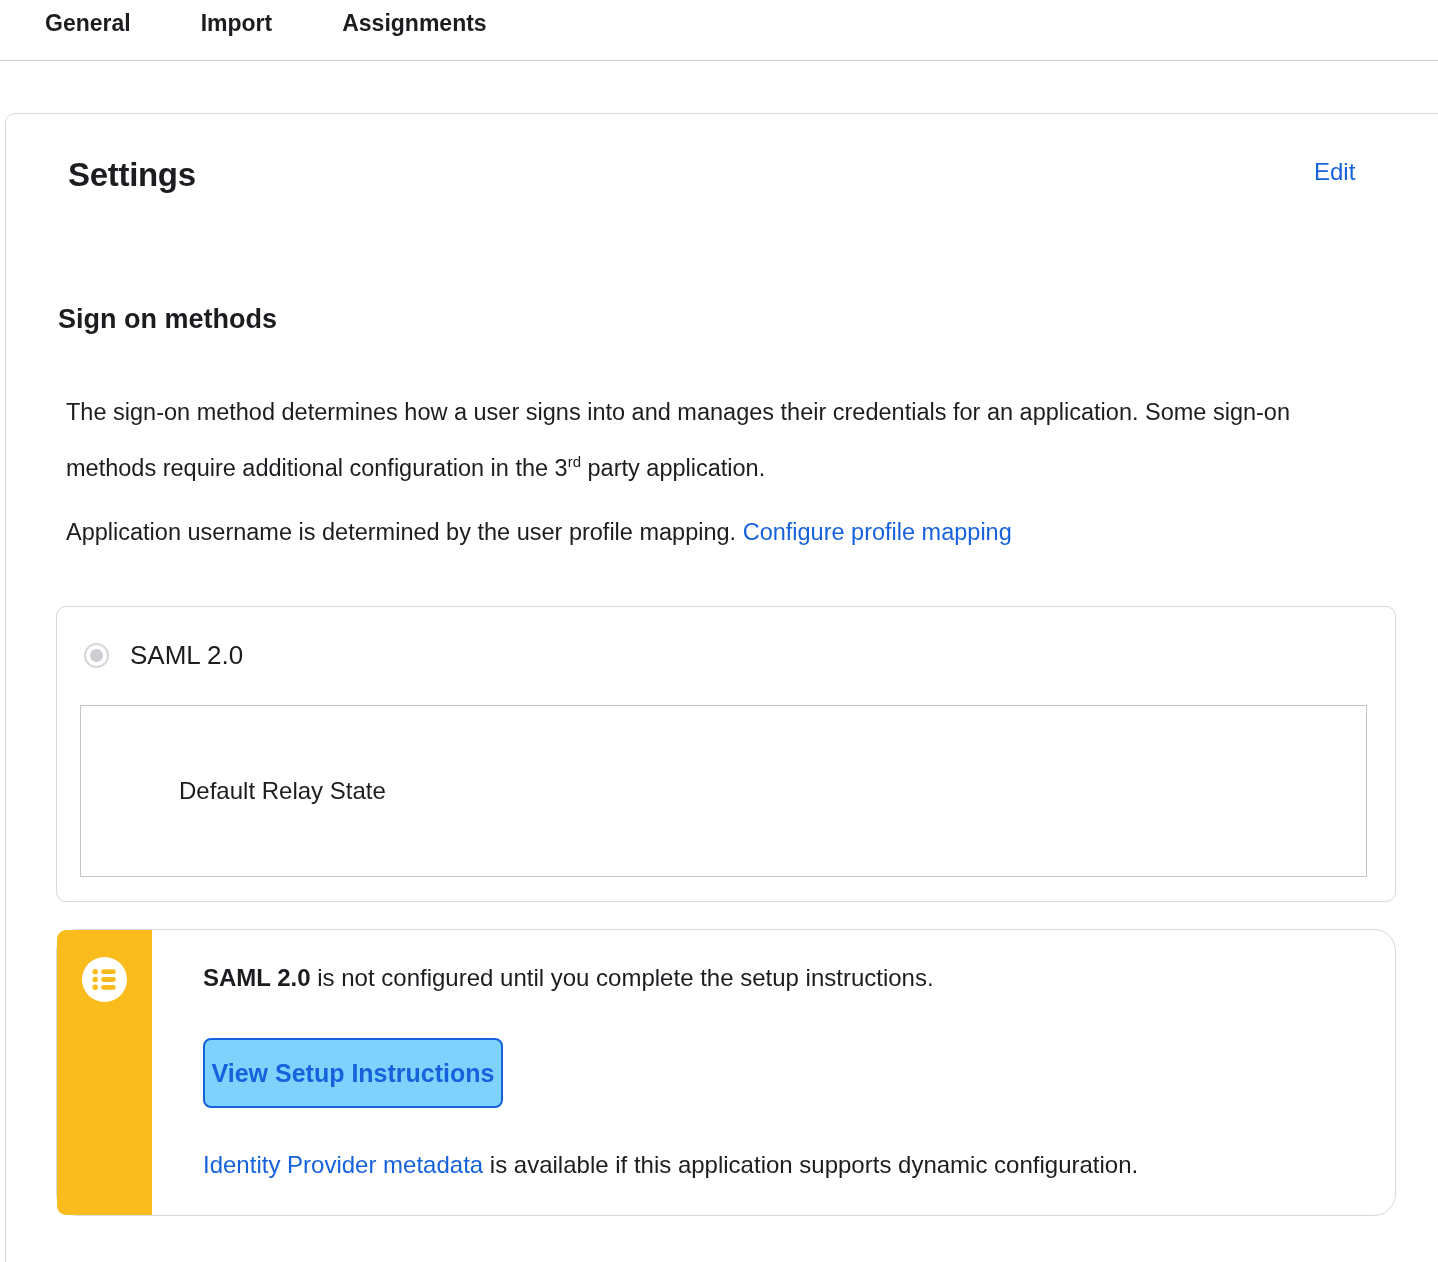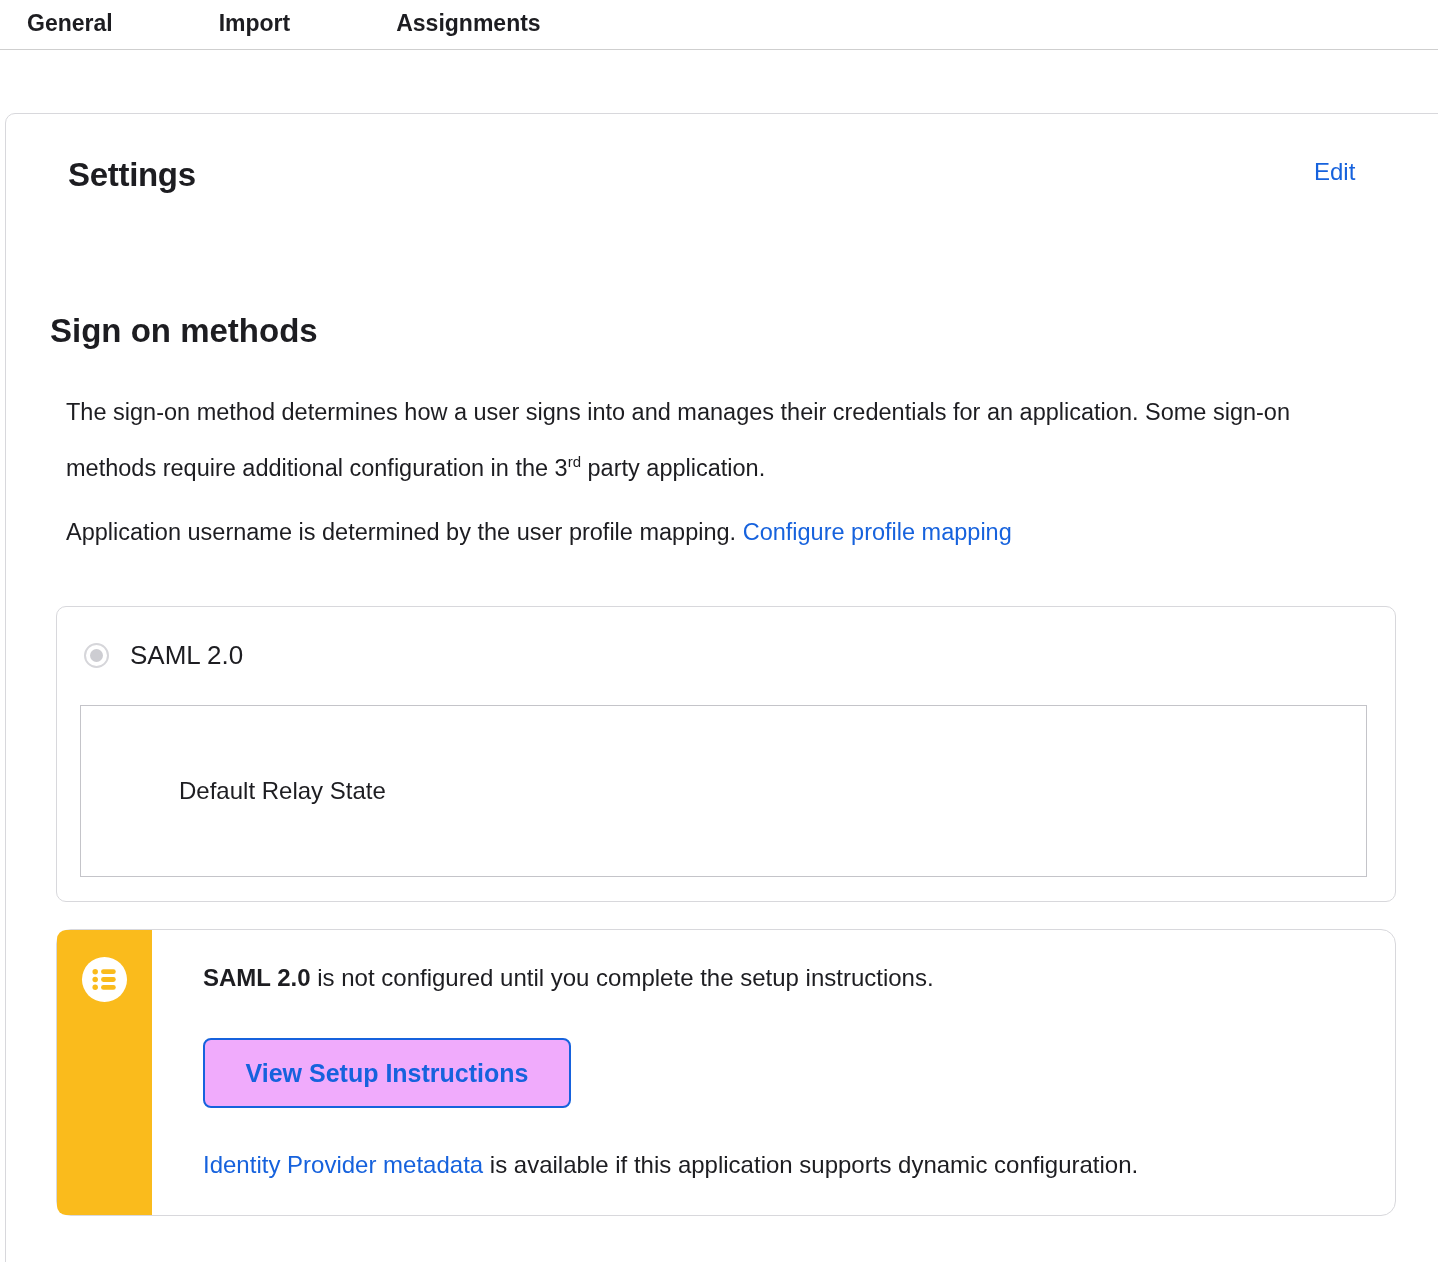--- a/index.html
+++ b/index.html
@@ -5,23 +5,23 @@
   * { margin:0; padding:0; box-sizing:border-box; }
   html,body { background:#fff; }
   .page {
     position:relative; width:1438px; height:1262px; overflow:hidden;
     background:#fff; color:var(--text_dark,#1d1d21);
     font-family:"Liberation Sans", sans-serif;
   }
 
   
   .tabbar {
-    position:absolute; left:0; top:0; width:1438px; height:50px;
+    position:absolute; left:0; top:0; width:1438px; height:61px;
     border-bottom:1px solid var(--divider_gray,#cfcfcf);
-    display:flex; align-items:flex-start; padding-left:5px;gap:36px;
+    display:flex; align-items:flex-start; padding-left:23px;
   }
   .tab {
     position:relative; height:61px; padding:10px 22px 0 22px; margin-right:26px;
     font-size:23px; font-weight:700; cursor:pointer; white-space:nowrap;
   }
   .tab.active::after {
     content:""; position:absolute; left:0; right:0; bottom:-2px; height:6px;
     background:var(--accent_blue,#1662dd); border-radius:1px;
   }
 
@@ -34,22 +34,22 @@
   .card-title {
     position:absolute; left:47px; top:42px;
     font-size:33px; font-weight:700; letter-spacing:-0.3px;margin-left:15px;
   }
   .edit-link {
     position:absolute; left:1308px; top:44px;
     font-size:24px; font-weight:400; color:var(--accent_blue,#1662dd);
     cursor:pointer; text-decoration:none;
   }
   .section-title {
-    position:absolute; left:44px; top:190px;
-    font-size:33px; font-weight:700;margin-top:8px;
+    position:absolute; left:52px; top:190px;
+    font-size:27px; font-weight:700;
   }
   .desc {
     position:absolute; left:60px; top:274px; width:1260px;
     font-size:23.5px; line-height:49px; font-weight:400;
   }
   .desc sup { font-size:15px; }
   .desc2 { position:absolute; left:60px; top:394px; width:1260px;
     font-size:23.5px; line-height:49px; }
   a.inline-link { color:var(--accent_blue,#1662dd); text-decoration:none; cursor:pointer; }
 
@@ -69,34 +69,34 @@
   .relay-box {
     position:absolute; left:23px; top:98px; width:1287px; height:172px;
     border:1px solid var(--inner_border_gray,#c4c4c9); border-radius:0;
     display:flex; align-items:center; padding-left:98px;
   }
   .relay-label { font-size:24px; }
 
   
   .callout {
     position:absolute; left:50px; top:815px; width:1340px; height:287px;
-    border:1px solid var(--border_gray,#d8d8dc); border-radius:15px; background:#fff;
+    border:1px solid var(--border_gray,#d8d8dc); border-radius:22px; background:#fff;
   }
   .callout-stripe {
     position:absolute; left:0; top:0; bottom:0; width:95px;
     background:var(--warning_yellow,#fabb1c);
     border-radius:9px 0 0 9px;
   }
   .callout-icon { position:absolute; left:24px; top:26px; width:47px; height:47px; display:block; }
   .callout-body { position:absolute; left:146px; top:0; right:30px; }
   .callout-msg { margin-top:33px; font-size:24px; line-height:30px; }
   .callout-msg strong { font-weight:700; }
   .setup-btn {
-    display:block; margin-top:45px; width:368px; height:70px;
-    background:#f0abfc; border:2px solid var(--accent_blue,#1662dd); border-radius:8px;
+    display:block; margin-top:45px; width:300px; height:70px;
+    background:#7dd3fc; border:2px solid var(--accent_blue,#1662dd); border-radius:8px;
     color:var(--accent_blue,#1662dd); font-size:25px; font-weight:700;
     font-family:"Liberation Sans", sans-serif; cursor:pointer;
   }
   .metadata-line { margin-top:42px; font-size:24px; line-height:30px; }
 </style>
 </head>
 <body>
 
 <div class="page">
 

